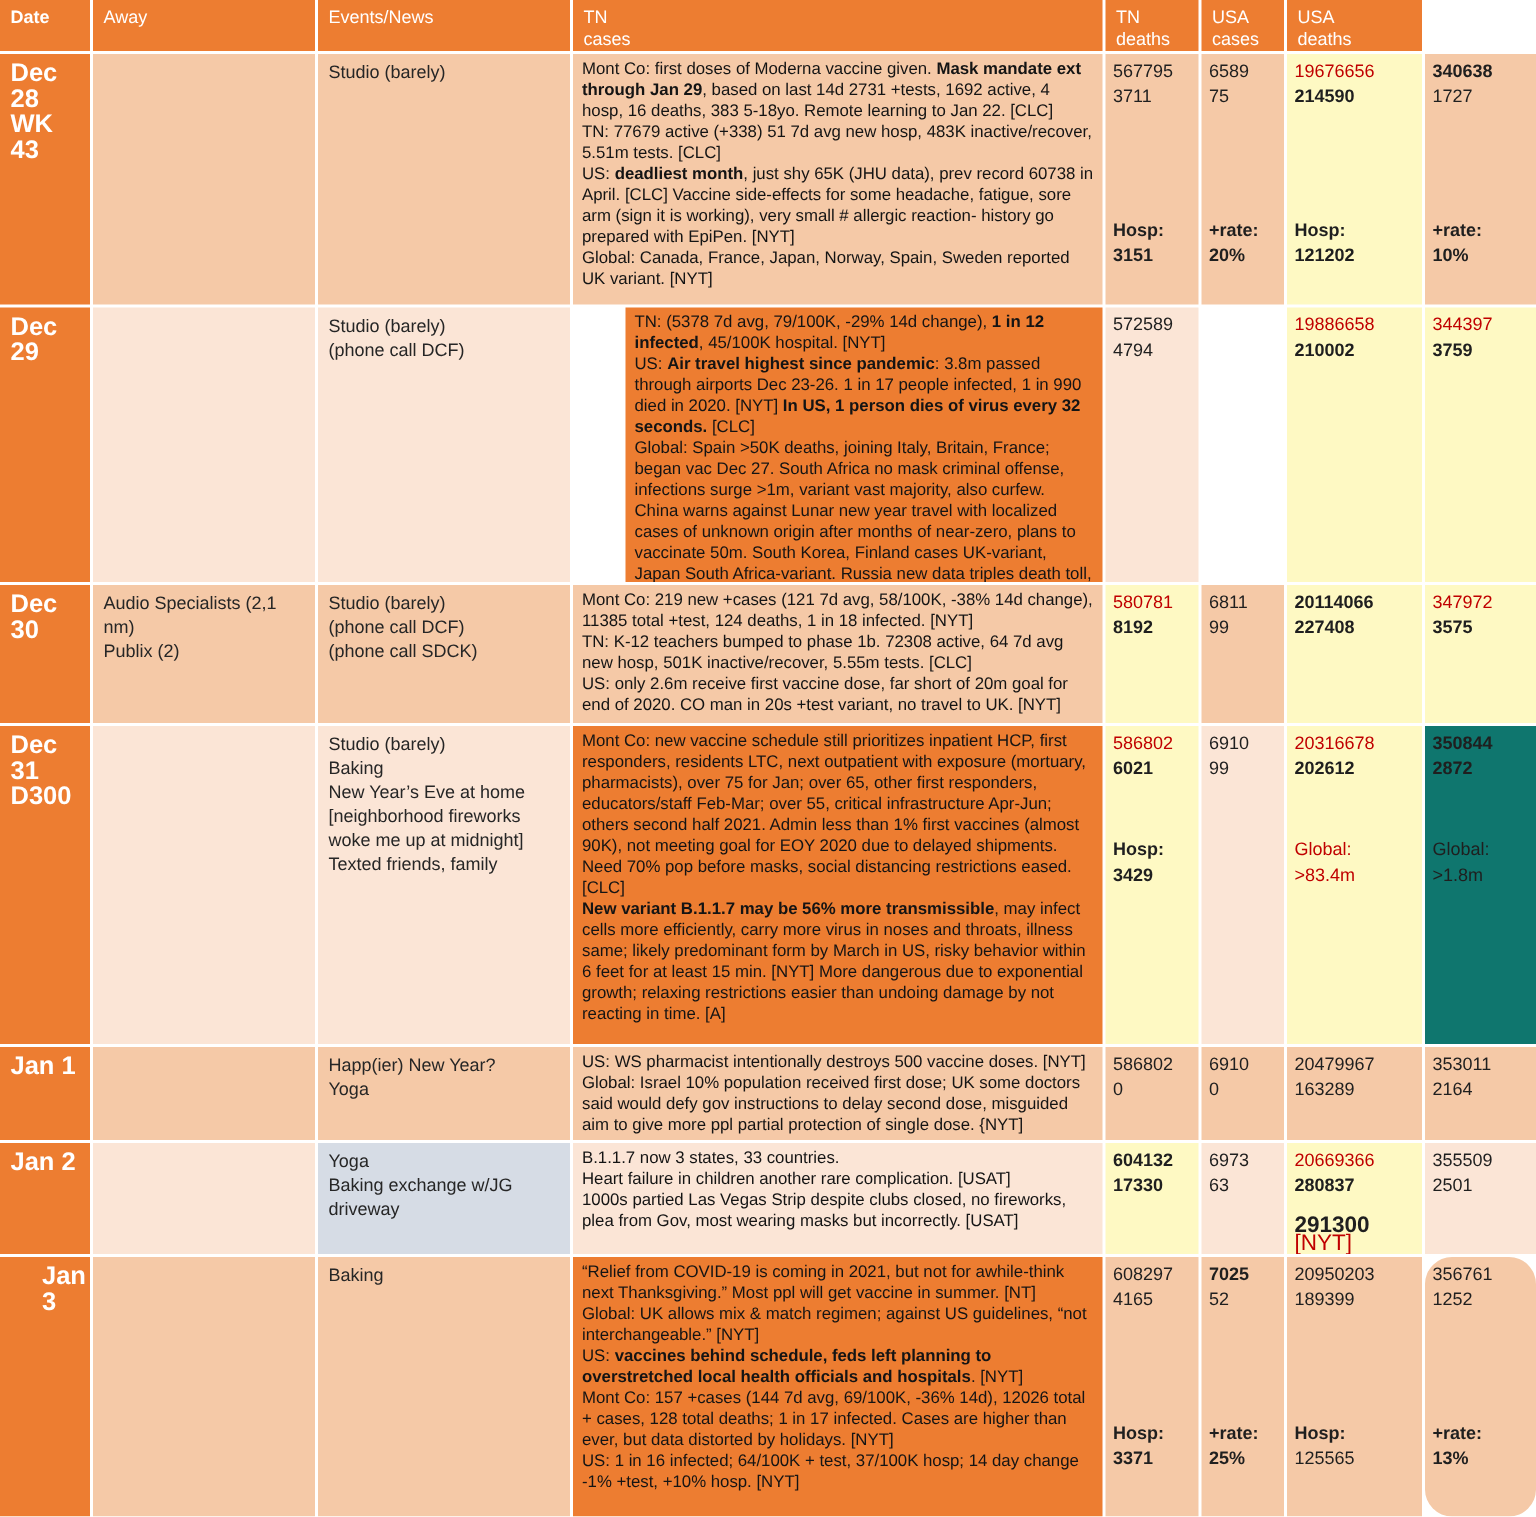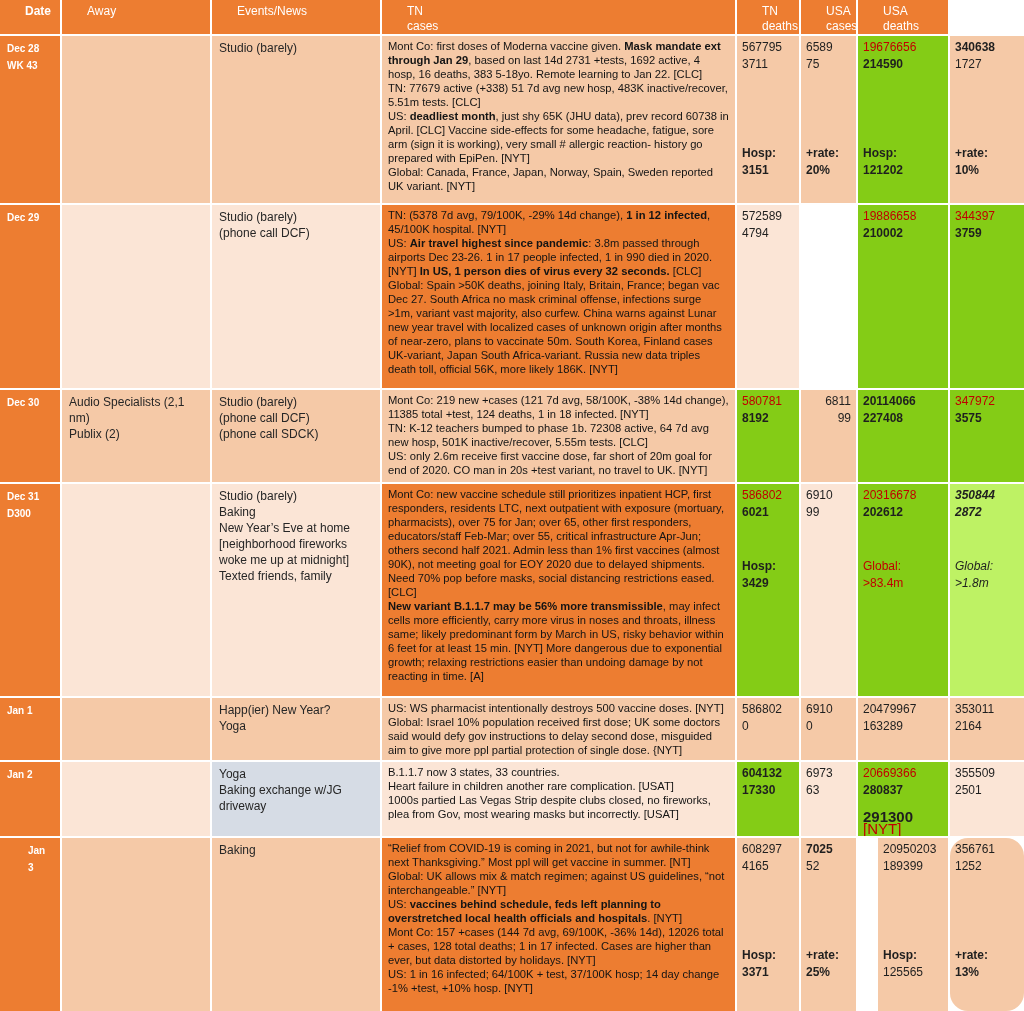--- a/index.html
+++ b/index.html
@@ -7,42 +7,42 @@
   #grid{
     display:grid;
     grid-template-columns:60px 148px 168px 353px 62px 55px 90px 74px;
     grid-template-rows:34px 167px 183px 92px 212px 62px 74px 173px;
     gap:2px;
     width:1010px;height:997px;
     background:#ffffff;
   }
   .cell{overflow:hidden; box-sizing:border-box;}
   
-  .hdr{background:#ED7D31;color:#ffffff;font-size:12px;line-height:15px;padding:4px 25px;white-space:pre-line;}
+  .hdr{background:#ED7D31;color:#ffffff;font-size:12px;line-height:15px;padding:4px 7px;white-space:pre-line;}
   .hdr-date{font-weight:bold;}
   
-  .date-cell{background:#ED7D31;color:#ffffff;font-weight:bold;font-size:10px;line-height:17px;padding:4px 7px;}
+  .date-cell{background:#ED7D31;color:#ffffff;font-weight:bold;font-size:17px;line-height:17px;padding:4px 7px;}
   
   .text-cell{font-size:12px;line-height:16px;padding:4px 7px;color:#262626;}
   .events-cell{font-size:11.2px;line-height:14px;padding:3px 6px;color:#141414;}
   .para .b{font-weight:bold;}
   
   .stat-cell{font-size:12px;line-height:16.5px;padding:3px 5px;color:#1f1f1f;}
   .stat-line.b{font-weight:bold;}
   .stat-line.dr{color:#C00000;}
   .stat-line.sm{font-size:15px;line-height:12px;}
   .mid.gap-far{margin-top:73px;}
   .mid.gap-near{margin-top:38px;}
   .mid.gap-tiny{margin-top:13px;}
   
   .band-dark{background:#F5C9A7;}
   .band-light{background:#FBE5D6;}
   .bg-orange{background:#ED7D31;}
-  .bg-red{background:#84cc16;}
-  .bg-darkorange{background:#bef264;font-style:italic;}
+  .bg-red{background:#fef9c3;}
+  .bg-darkorange{background:#0f766e;}
   .bg-blue{background:#D6DCE5;}
 </style>
 </head>
 <body>
 
 <div id="grid">
   <div class="cell hdr hdr-date">Date</div>
   <div class="cell hdr">Away</div>
   <div class="cell hdr">Events/News</div>
   <div class="cell hdr">TN
@@ -100,21 +100,21 @@
       </div>
     </div>
     <div class="cell date-cell" style="grid-area: 3 / 1;">
       <div class="date-line">Dec 29</div>
     </div>
     <div class="cell text-cell band-light" style="grid-area: 3 / 2;"></div>
     <div class="cell text-cell band-light" style="grid-area: 3 / 3;">
       <div class="text-line">Studio (barely)</div>
       <div class="text-line">(phone call DCF)</div>
     </div>
-    <div class="cell events-cell bg-orange" style="grid-area: 3 / 4;">
+    <div class="cell events-cell bg-orange" style="grid-area: 3 / 4; margin-left: 35px;">
       <div class="para"><span class="">TN: (5378 7d avg, 79/100K, -29% 14d change), </span><span class="b">1 in 12 infected</span><span class="">, 45/100K hospital. [NYT]</span></div>
       <div class="para"><span class="">US: </span><span class="b">Air travel highest since pandemic</span><span class="">: 3.8m passed through airports Dec 23-26. 1 in 17 people infected, 1 in 990 died in 2020. [NYT] </span><span class="b">In US, 1 person dies of virus every 32 seconds.</span><span class=""> [CLC]</span></div>
       <div class="para"><span class="">Global: Spain &gt;50K deaths, joining Italy, Britain, France; began vac Dec 27. South Africa no mask criminal offense, infections surge &gt;1m, variant vast majority, also curfew. China warns against Lunar new year travel with localized cases of unknown origin after months of near-zero, plans to vaccinate 50m. South Korea, Finland cases UK-variant, Japan South Africa-variant. Russia new data triples death toll, official 56K, more likely 186K. [NYT]</span></div>
     </div>
     <div class="cell stat-cell band-light" style="grid-area: 3 / 5;">
       <div class="stat-line">572589</div>
       <div class="stat-line">4794</div>
     </div>
     <div class="cell stat-cell bg-red" style="grid-area: 3 / 7;">
       <div class="stat-line dr">19886658</div>
@@ -138,21 +138,21 @@
     </div>
     <div class="cell events-cell band-dark" style="grid-area: 4 / 4;">
       <div class="para"><span class="">Mont Co: 219 new +cases (121 7d avg, 58/100K, -38% 14d change), 11385 total +test, 124 deaths, 1 in 18 infected. [NYT]</span></div>
       <div class="para"><span class="">TN: K-12 teachers bumped to phase 1b. 72308 active, 64 7d avg new hosp, 501K inactive/recover, 5.55m tests. [CLC]</span></div>
       <div class="para"><span class="">US: only 2.6m receive first vaccine dose, far short of 20m goal for end of 2020. CO man in 20s +test variant, no travel to UK. [NYT]</span></div>
     </div>
     <div class="cell stat-cell bg-red" style="grid-area: 4 / 5;">
       <div class="stat-line dr">580781</div>
       <div class="stat-line b">8192</div>
     </div>
-    <div class="cell stat-cell band-dark" style="grid-area: 4 / 6; text-align: right;">
+    <div class="cell stat-cell band-dark" style="grid-area: 4 / 6;">
       <div class="stat-line">6811</div>
       <div class="stat-line">99</div>
     </div>
     <div class="cell stat-cell bg-red" style="grid-area: 4 / 7;">
       <div class="stat-line b">20114066</div>
       <div class="stat-line b">227408</div>
     </div>
     <div class="cell stat-cell bg-red" style="grid-area: 4 / 8;">
       <div class="stat-line dr">347972</div>
       <div class="stat-line b">3575</div>
@@ -285,21 +285,21 @@
       </div>
     </div>
     <div class="cell stat-cell band-dark" style="grid-area: 8 / 6;">
       <div class="stat-line b">7025</div>
       <div class="stat-line">52</div>
       <div class="mid gap-far">
         <div class="stat-line b">+rate:</div>
         <div class="stat-line b">25%</div>
       </div>
     </div>
-    <div class="cell stat-cell band-dark" style="grid-area: 8 / 7; margin-left: 20px;">
+    <div class="cell stat-cell band-dark" style="grid-area: 8 / 7;">
       <div class="stat-line">20950203</div>
       <div class="stat-line">189399</div>
       <div class="mid gap-far">
         <div class="stat-line b">Hosp:</div>
         <div class="stat-line">125565</div>
       </div>
     </div>
     <div class="cell stat-cell band-dark" style="grid-area: 8 / 8; border-radius: 18px;">
       <div class="stat-line">356761</div>
       <div class="stat-line">1252</div>

